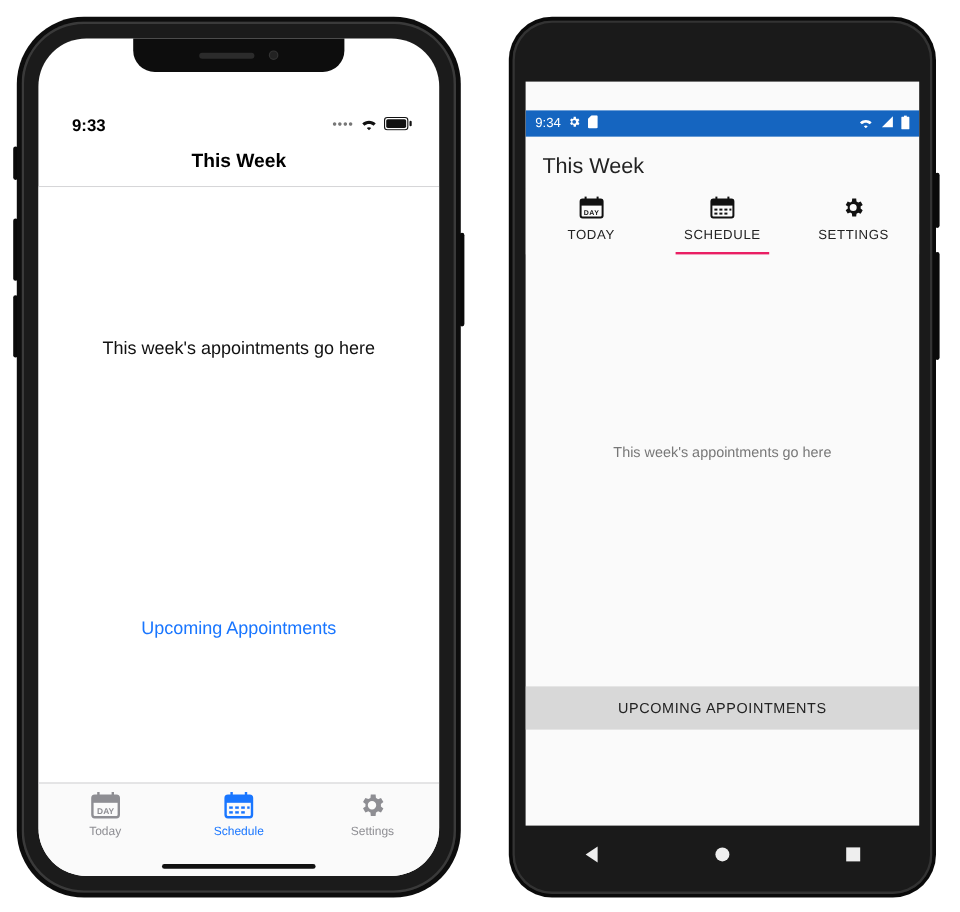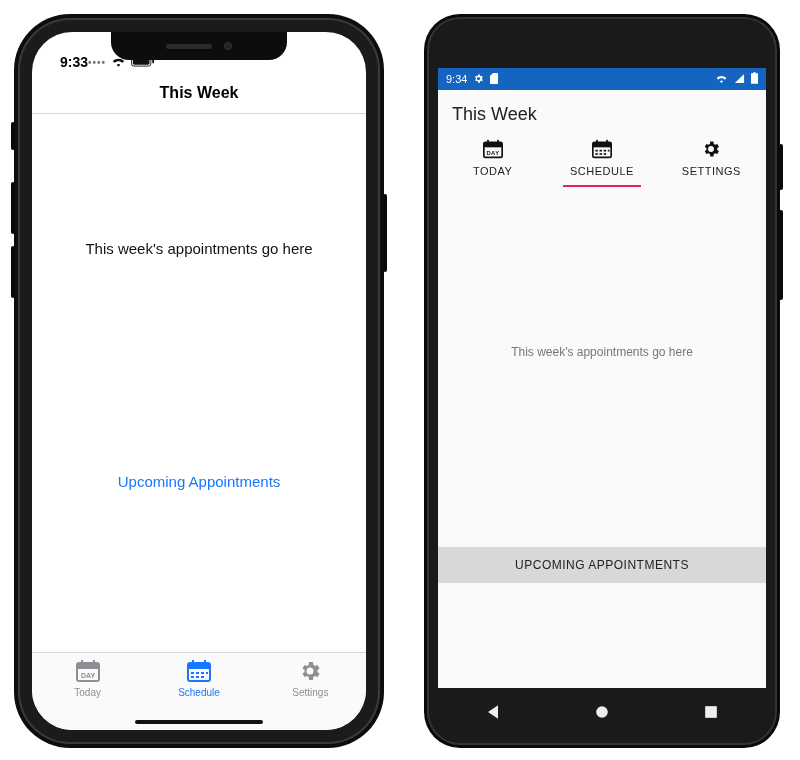--- a/index.html
+++ b/index.html
@@ -75,23 +75,25 @@
   .ip-btn { position: absolute; background: #0a0a0a; border-radius: 2px; }
   .ip-mute { left: -3px; top: 108px; width: 4px; height: 28px; }
   .ip-vup  { left: -3px; top: 168px; width: 4px; height: 52px; }
   .ip-vdn  { left: -3px; top: 232px; width: 4px; height: 52px; }
   .ip-pwr  { right: -3px; top: 180px; width: 4px; height: 78px; }
 
   .ios-statusbar {
     height: 40px;
     display: flex;
     align-items: flex-end;
+    justify-content: space-between;
     padding: 0 22px 2px 28px;
     font-size: 14px;
     font-weight: 600;
+    margin-top: 42px;
   }
   .ios-status-right { display: flex; align-items: center; gap: 5px; }
   .ios-dots { letter-spacing: 1px; color: #777; font-size: 10px; }
   .ios-wifi, .ios-batt { display: inline-block; }
 
   .ios-navbar {
     height: 42px;
     display: flex;
     align-items: center;
     justify-content: center;
@@ -189,20 +191,21 @@
 
   .and-statusbar {
     background: #1565c0;
     height: 22px;
     color: #fff;
     display: flex;
     align-items: center;
     justify-content: space-between;
     font-size: 11px;
     padding: 0 8px;
+    margin-top: 24px;
   }
   .and-status-left, .and-status-right { display: flex; align-items: center; gap: 6px; }
 
   .and-title {
     background: #fafafa;
     color: #222;
     font-size: 18px;
     padding: 14px 14px 8px 14px;
   }
 

